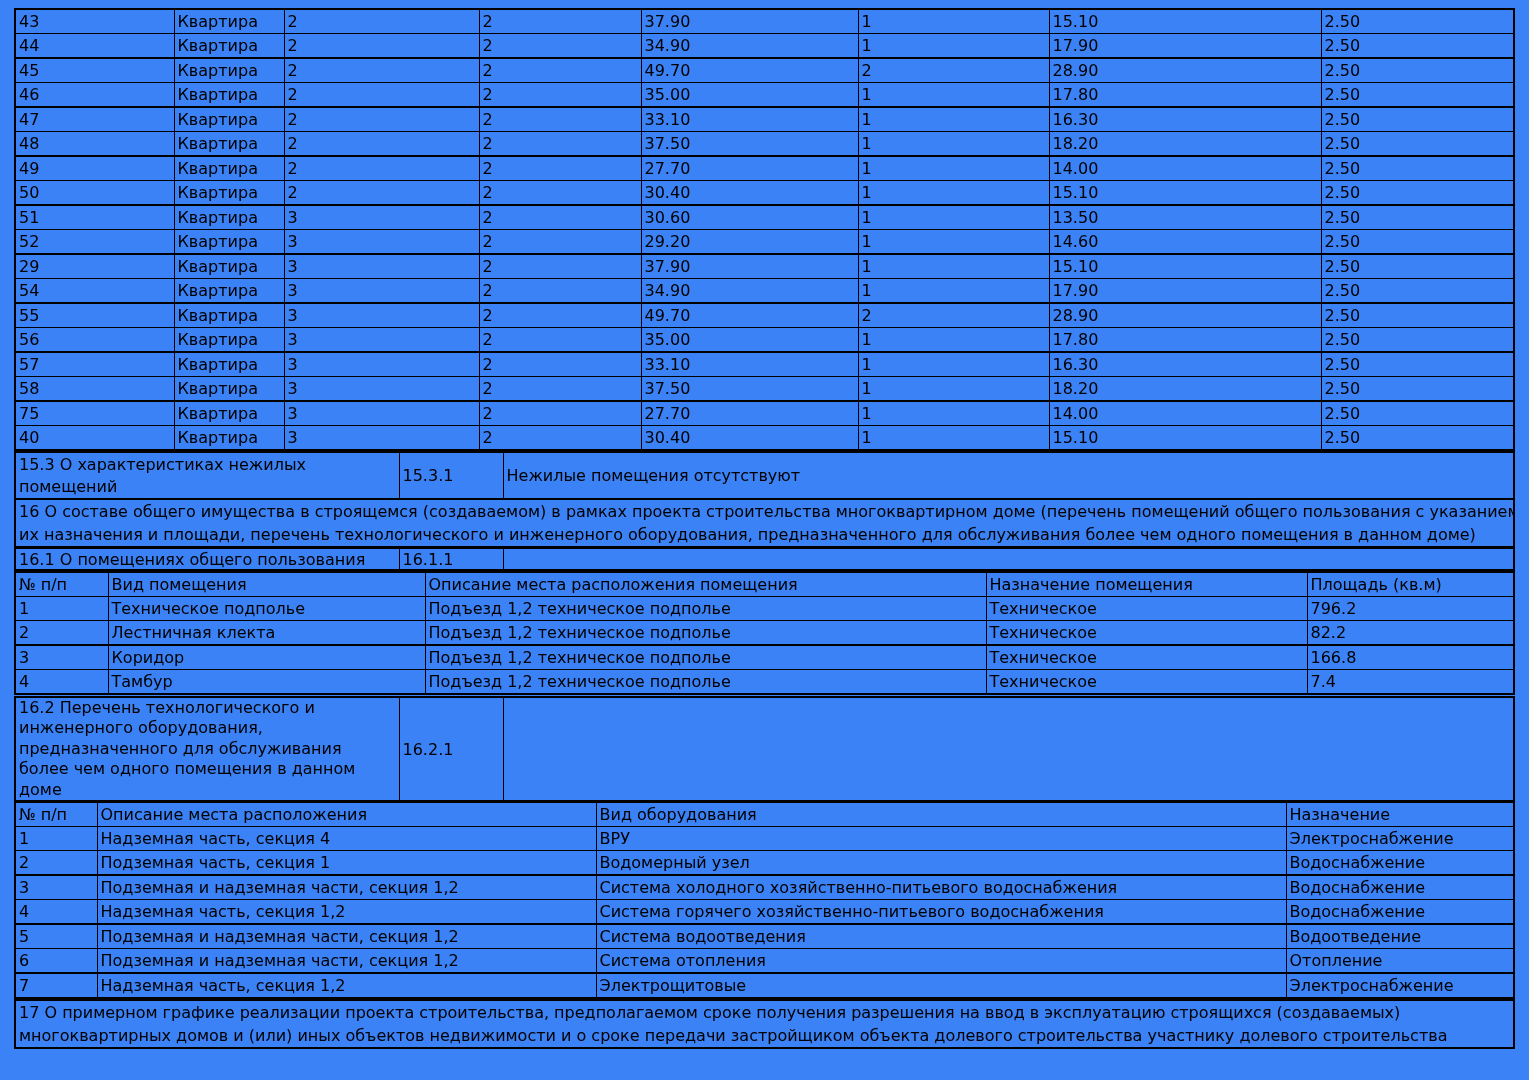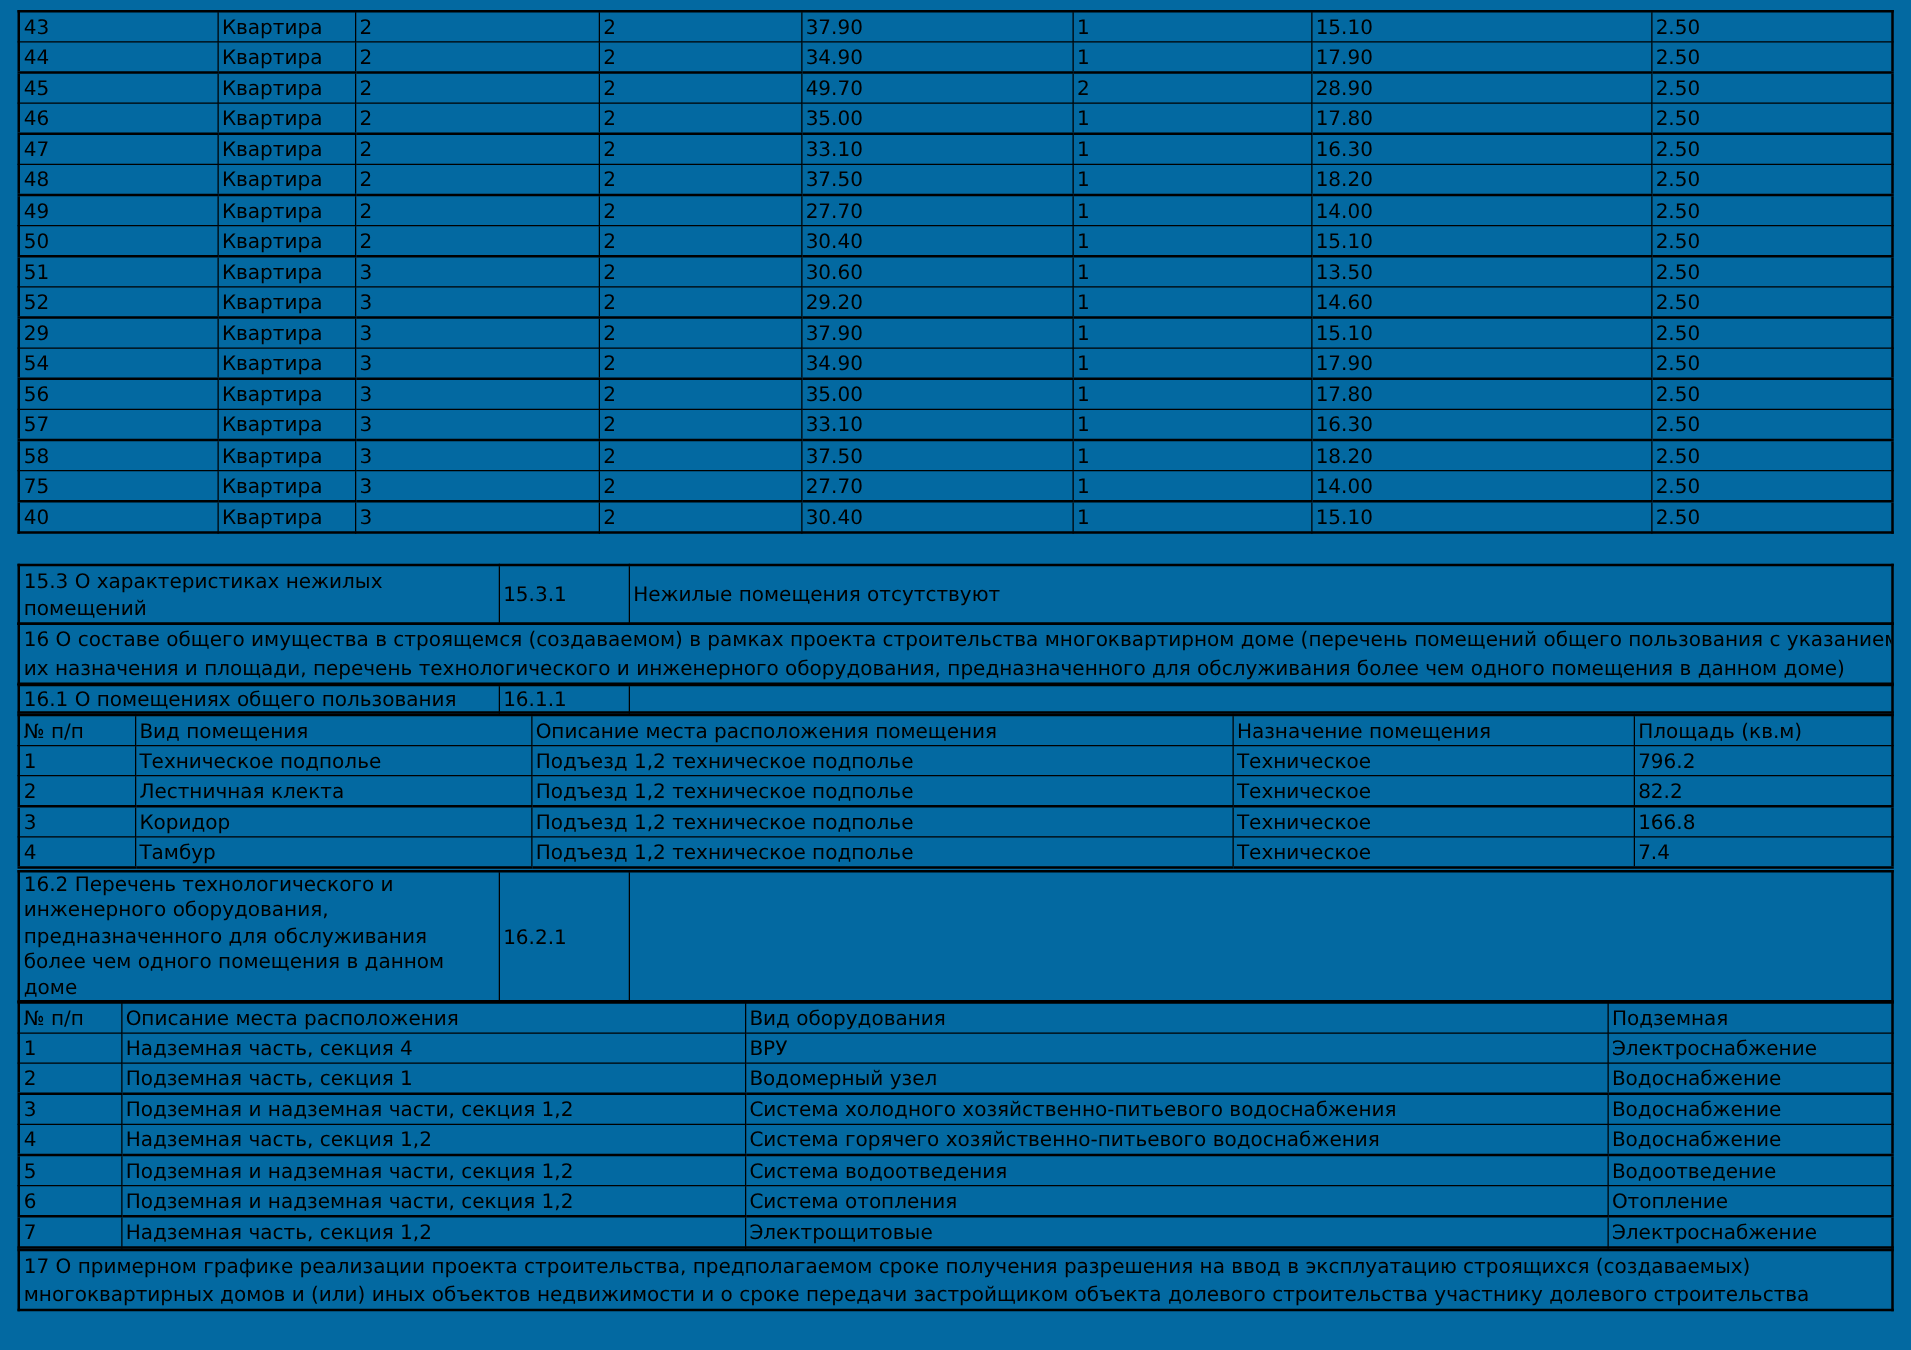--- a/index.html
+++ b/index.html
@@ -1,21 +1,21 @@
 <!DOCTYPE html>
 <html><head>
 <meta charset="utf-8">
 <style>
   html,body{margin:0;padding:0;background:#ffffff;}
   body{
     width:1529px;height:1080px;position:relative;overflow:hidden;
     font-family:"DejaVu Sans","Liberation Sans",sans-serif;
     color:#000;
   }
-  .page{position:absolute;left:0;top:0;width:1529px;height:1080px;background:#0369a1;}
+  .page{position:absolute;left:0;top:0;width:1529px;height:1080px;background:#3b82f6;}
   table.tbl{
     position:absolute;
     border-collapse:collapse;
     table-layout:fixed;
     width:1501px;
   }
   table.tbl td, table.tbl th{
     border:1px solid #000;
     font-size:16px;
     font-weight:normal;
@@ -168,20 +168,30 @@
     <td>54</td>
     <td>Квартира</td>
     <td>3</td>
     <td>2</td>
     <td>34.90</td>
     <td>1</td>
     <td>17.90</td>
     <td>2.50</td>
   </tr>
         <tr>
+    <td>55</td>
+    <td>Квартира</td>
+    <td>3</td>
+    <td>2</td>
+    <td>49.70</td>
+    <td>2</td>
+    <td>28.90</td>
+    <td>2.50</td>
+  </tr>
+        <tr>
     <td>56</td>
     <td>Квартира</td>
     <td>3</td>
     <td>2</td>
     <td>35.00</td>
     <td>1</td>
     <td>17.80</td>
     <td>2.50</td>
   </tr>
         <tr>
@@ -349,21 +359,21 @@
       <col style="width:82px">
         <col style="width:499px">
         <col style="width:690px">
         <col style="width:228px">
     </colgroup>
     <tbody class="alt rows">
       <tr class="hdr">
         <td>№ п/п</td>
         <td>Описание места расположения</td>
         <td>Вид оборудования</td>
-        <td>Подземная</td>
+        <td>Назначение</td>
       </tr>
     </tbody>
     <tbody class="alt rows">
         <tr>
     <td>1</td>
     <td>Надземная часть, секция 4</td>
     <td>ВРУ</td>
     <td>Электроснабжение</td>
   </tr>
         <tr>

